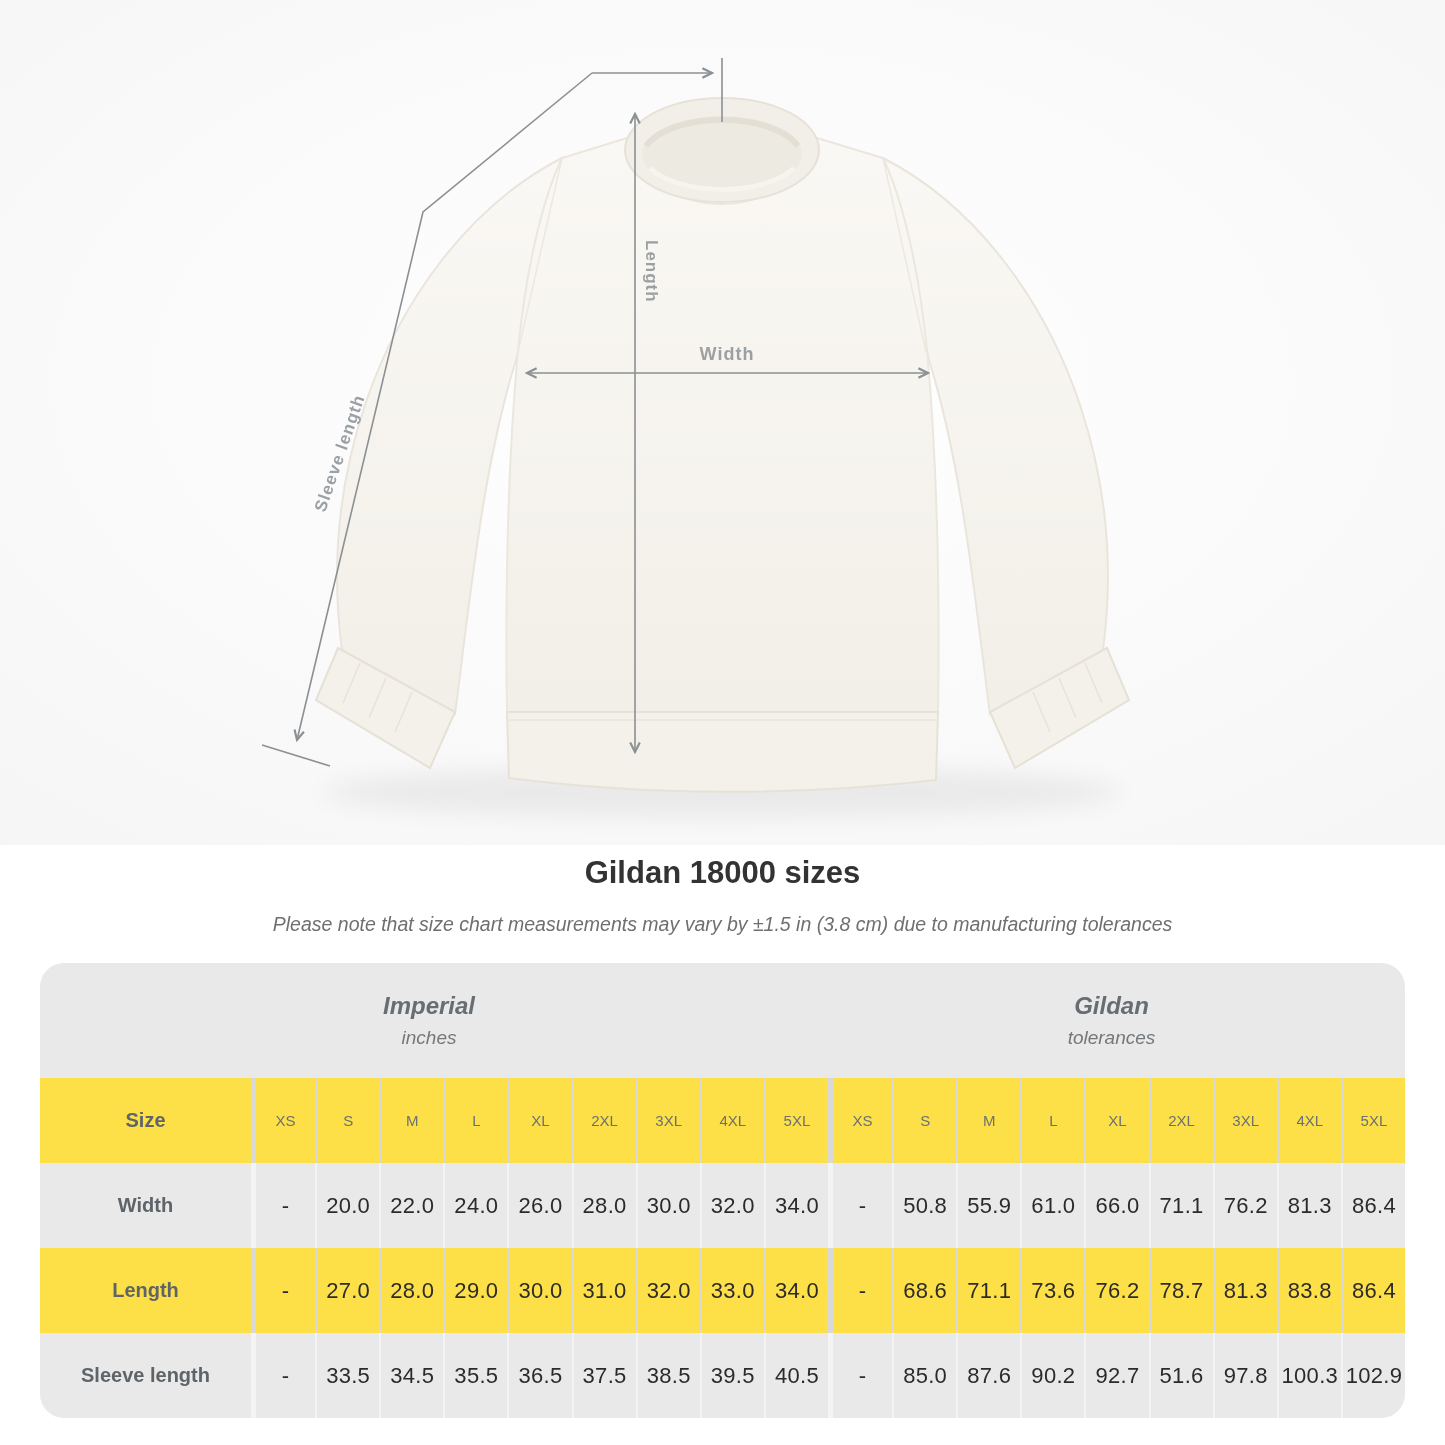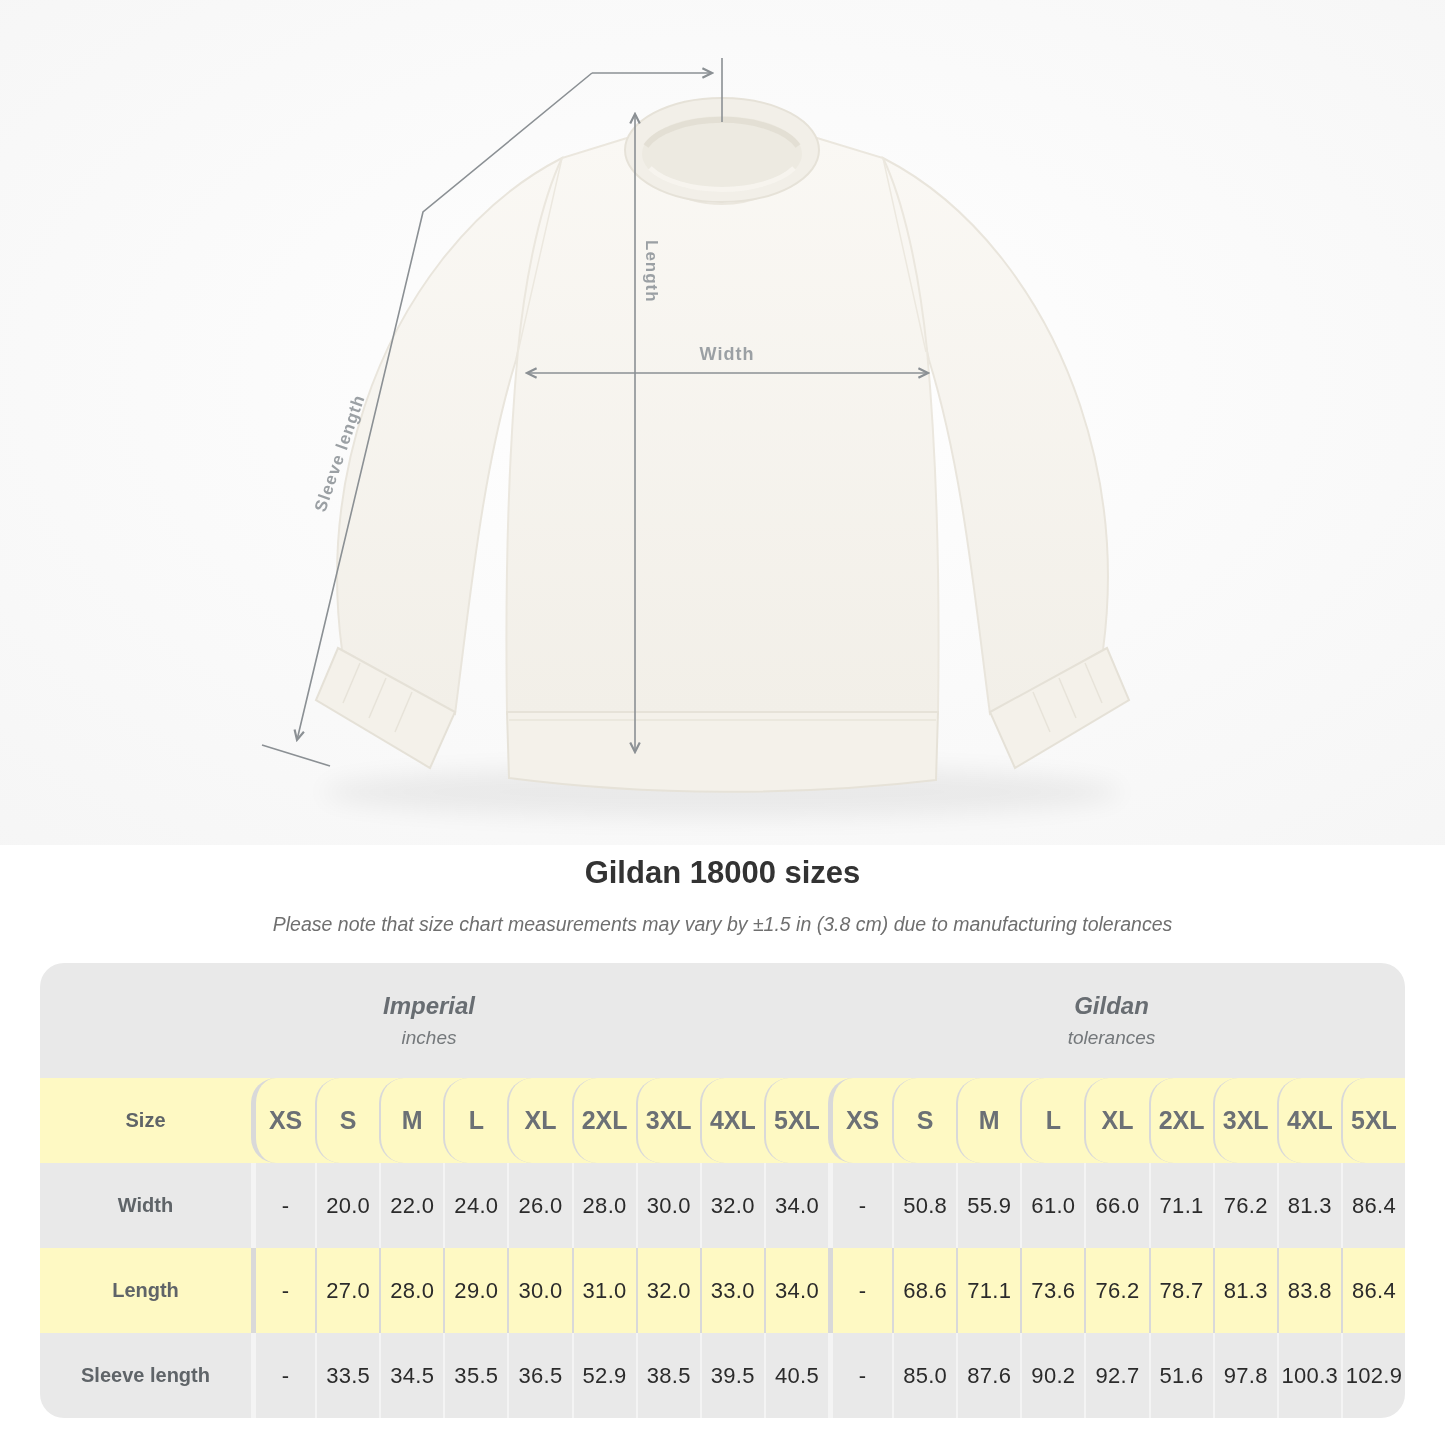--- a/index.html
+++ b/index.html
@@ -57,30 +57,30 @@
     font-size:24px;font-weight:bold;font-style:italic;color:#686d72;
   }
   .band-sub{
     font-size:19px;font-style:italic;color:#74787b;
   }
   .trow{
     display:grid;
     grid-template-columns:211px repeat(18, 1fr);
     height:85px;
   }
-  .row-white{background:#fef9c3;--div:#d9d9d9;}
+  .row-white{background:#fde047;--div:#d9d9d9;}
   .row-gray{background:#e9e9e9;--div:#f4f4f4;}
   .cell{
     display:flex;align-items:center;justify-content:center;
     white-space:nowrap;
   }
   .c-b{border-left:2px solid var(--div);}
   .c-major{border-left-width:5px;}
   .c-label{font-weight:bold;font-size:20px;color:#5f6468;}
-  .c-hdr{font-weight:bold;font-size:25px;color:#6b7075;border-radius:25px;}
+  .c-hdr{font-weight:normal;font-size:15px;color:#6b7075;}
   .c-val{font-size:22px;color:#2b2b2b;letter-spacing:0.3px;}
 </style>
 </head>
 <body>
 
 <div class="page">
 
   <div class="hero">
     <svg viewBox="0 0 1445 845" width="1445" height="845">
       <defs>
@@ -221,21 +221,21 @@
           <div class="cell c-val c-b">83.8</div>
           <div class="cell c-val c-b">86.4</div>
         </div>
         <div class="trow row-gray">
           <div class="cell c-label">Sleeve length</div>
           <div class="cell c-val c-b c-major">-</div>
           <div class="cell c-val c-b">33.5</div>
           <div class="cell c-val c-b">34.5</div>
           <div class="cell c-val c-b">35.5</div>
           <div class="cell c-val c-b">36.5</div>
-          <div class="cell c-val c-b">52.9</div>
+          <div class="cell c-val c-b">37.5</div>
           <div class="cell c-val c-b">38.5</div>
           <div class="cell c-val c-b">39.5</div>
           <div class="cell c-val c-b">40.5</div>
           <div class="cell c-val c-b c-major">-</div>
           <div class="cell c-val c-b">85.0</div>
           <div class="cell c-val c-b">87.6</div>
           <div class="cell c-val c-b">90.2</div>
           <div class="cell c-val c-b">92.7</div>
           <div class="cell c-val c-b">51.6</div>
           <div class="cell c-val c-b">97.8</div>

